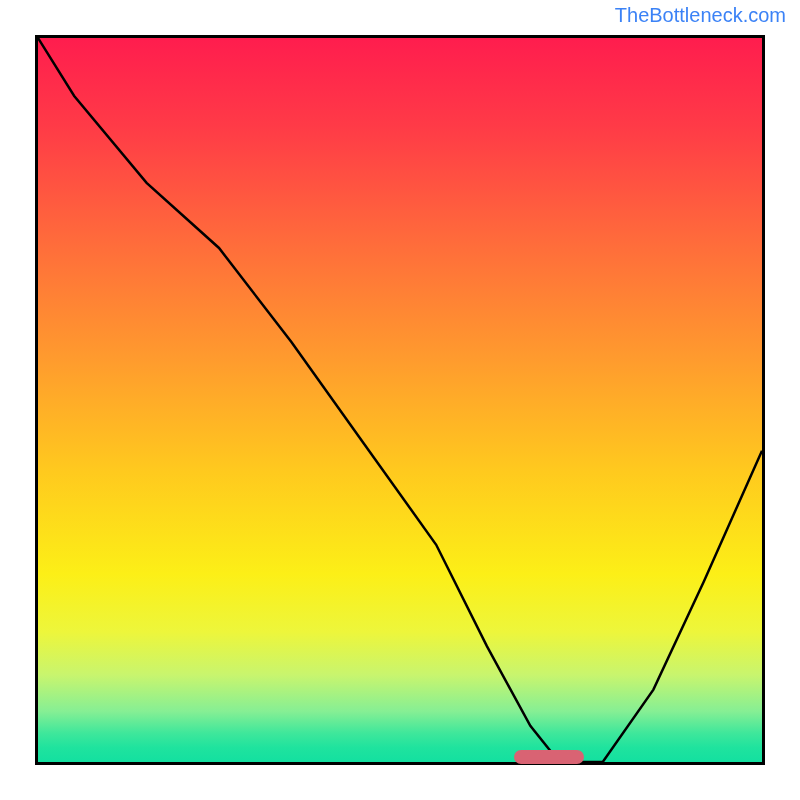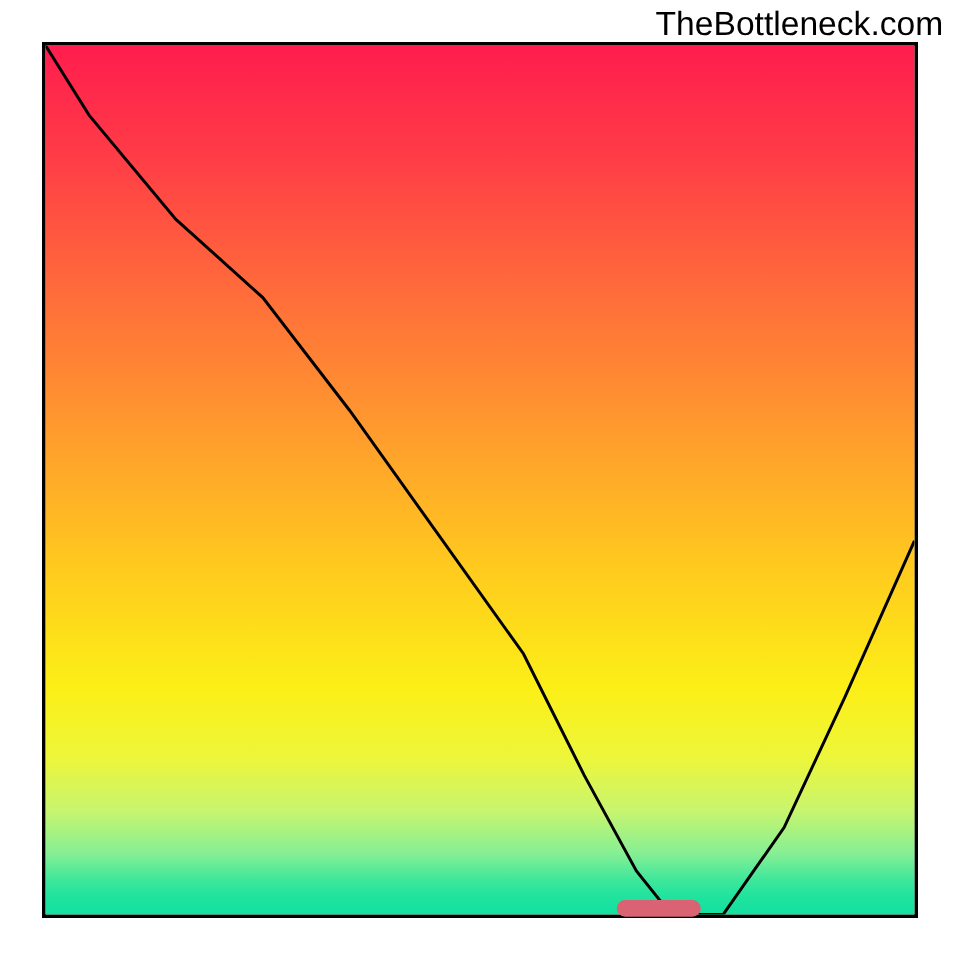--- a/index.html
+++ b/index.html
@@ -8,22 +8,22 @@
     height: 800px;
     background: #ffffff;
     position: relative;
     font-family: Arial, sans-serif;
     overflow: hidden;
   }
   .watermark {
     position: absolute;
     top: 4px;
     right: 14px;
-    font-size: 28px;
-    color: #000000;
+    font-size: 20px;
+    color: #3b82f6;
     font-weight: 500;
     z-index: 10;
     margin-left: 19px;
   }
   .plot-area {
     position: absolute;
     left: 35px;
     top: 35px;
     width: 730px;
     height: 730px;

